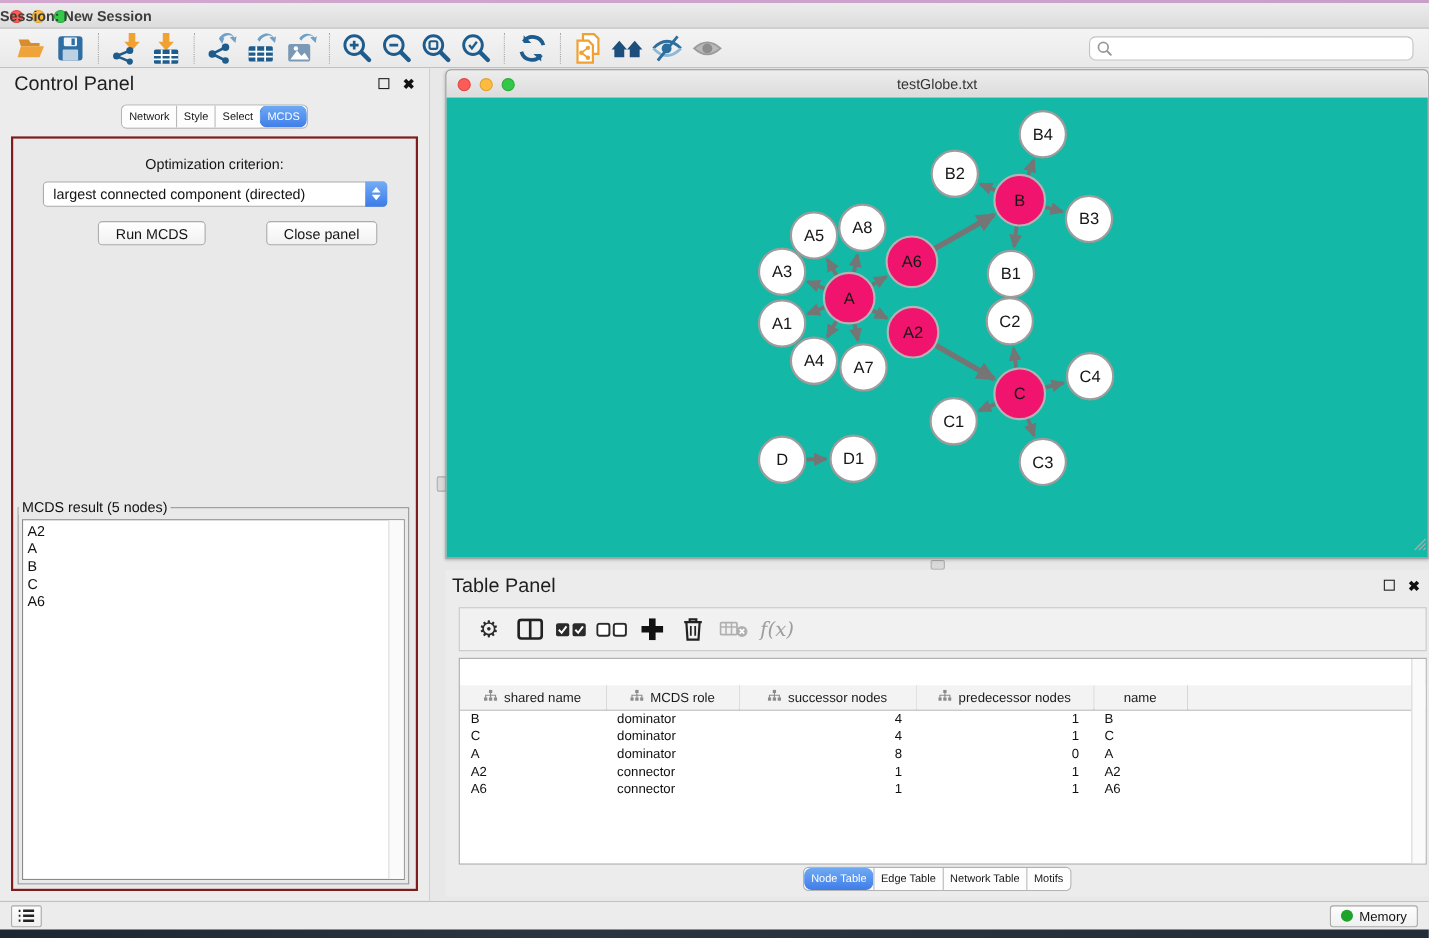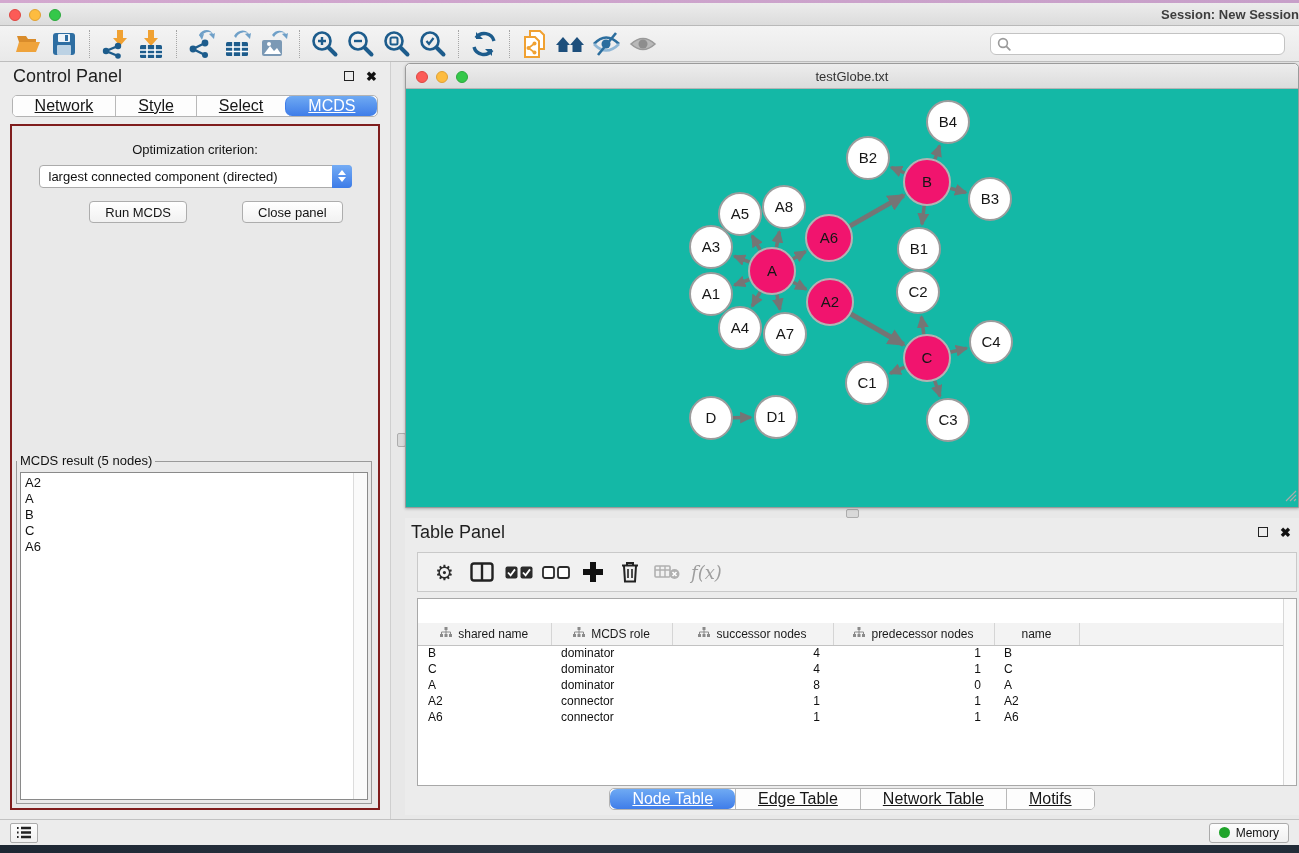--- a/index.html
+++ b/index.html
@@ -4,21 +4,21 @@
 <style>
   * { margin:0; padding:0; box-sizing:border-box; }
   body { font-family:"Liberation Sans", sans-serif; background:#555; }
   .screen { position:relative; width:1299px; height:853px; overflow:hidden; background:#ECECEC; }
   .wp-top { position:absolute; top:0; left:0; right:0; height:3px; background:linear-gradient(90deg,#d3a8cf,#c79fc9); }
   .wp-bottom { position:absolute; bottom:0; left:0; right:0; height:8px; background:linear-gradient(90deg,#1d2733,#2b3542 40%,#222c38); }
   .app { position:absolute; top:3px; bottom:8px; left:0; right:0; display:flex; flex-direction:column; background:#ECECEC; }
 
   
   .titlebar { height:23px; background:linear-gradient(#ececec,#dcdcdc); border-bottom:1px solid #b9b9b9; position:relative; flex:0 0 auto; }
-  .titlebar .title { position:absolute; left:0; right:0; top:4px; text-align:right; font-size:13px; color:#3d3d3d; font-weight:600; }
+  .titlebar .title { position:absolute; left:0; right:0; top:4px; text-align:left; font-size:13px; color:#3d3d3d; font-weight:600; }
   .lights { position:absolute; left:9px; top:6px; display:flex; gap:8px; }
   .light { width:12px; height:12px; border-radius:50%; }
   .light.red { background:#fc5b57; border:1px solid #dd4742; }
   .light.yellow { background:#fdbc40; border:1px solid #dfa134; }
   .light.green { background:#34c84a; border:1px solid #2da83e; }
 
   
   .toolbar { height:36px; background:linear-gradient(#f4f4f4,#e9e9e9); border-bottom:1px solid #bdbdbd; display:flex; align-items:center; padding:0 10px; flex:0 0 auto; }
   .tb-btn { width:36px; height:30px; display:flex; align-items:center; justify-content:center; flex:0 0 auto; }
   .tb-sep { width:0; height:28px; border-left:1px dotted #a6a6a6; margin:0 7px; flex:0 0 auto; }
@@ -31,21 +31,21 @@
 
   
   .cpanel { width:391px; flex:0 0 auto; background:#ececec; border-right:1px solid #cfcfcf; display:flex; flex-direction:column; }
   .panel-head { height:28px; display:flex; align-items:center; padding:0 13px; flex:0 0 auto; }
   .panel-head .ptitle { font-size:18px; color:#1e1e1e; }
   .panel-head .spacer { flex:1; }
   .float-icon { width:10px; height:10px; border:1.6px solid #222; display:inline-block; margin-right:12px; }
   .close-icon { font-size:13px; color:#111; font-weight:bold; line-height:1; }
   .seg-tabs { display:flex; justify-content:center; padding:5px 0 7px; flex:0 0 auto; }
   .seg { display:flex; border:1px solid #b3b3b3; border-radius:5px; overflow:hidden; background:#fff; height:22px; }
-  .seg .tab { padding:2px 22px; font-size:16px; color:#161616; border-left:1px solid #b9b9b9; display:flex; align-items:center; cursor:default; background:#fdfdfd;text-decoration:underline; }
+  .seg .tab { padding:2px 6px; font-size:10px; color:#161616; border-left:1px solid #b9b9b9; display:flex; align-items:center; cursor:default; background:#fdfdfd; }
   .seg .tab:first-child { border-left:none; }
   .seg .tab.active { background:linear-gradient(#6faaf3,#3f7de9); color:#fff; border-left-color:#3f7de9;border-radius:7px; }
   .cp-body { flex:1 1 auto; margin:0 10px 9px 10px; border:2px solid #7f1d1d; background:#e9e9e9; position:relative; }
   .opt-label { text-align:center; font-size:13px; color:#141414; margin-top:16px; }
   .combo { margin:8px auto 0; width:313px; height:23px; background:#fff; border:1px solid #ababab; border-radius:4px; display:flex; align-items:center; position:relative; }
   .combo .combo-text { flex:1; font-size:13px; color:#111; padding-left:9px; white-space:nowrap; overflow:hidden; }
   .combo .stepper { width:20px; height:23px; margin:-1px -1px 0 0; border-radius:0 4px 4px 0; background:linear-gradient(#74acf4,#3c7be8); display:flex; flex-direction:column; align-items:center; justify-content:center; gap:2px; }
   .chev-up { width:0; height:0; border-left:4px solid transparent; border-right:4px solid transparent; border-bottom:5px solid #fff; }
   .chev-down { width:0; height:0; border-left:4px solid transparent; border-right:4px solid transparent; border-top:5px solid #fff; }
   .btn-row { display:flex; justify-content:center; gap:13px; margin-top:13px; }

